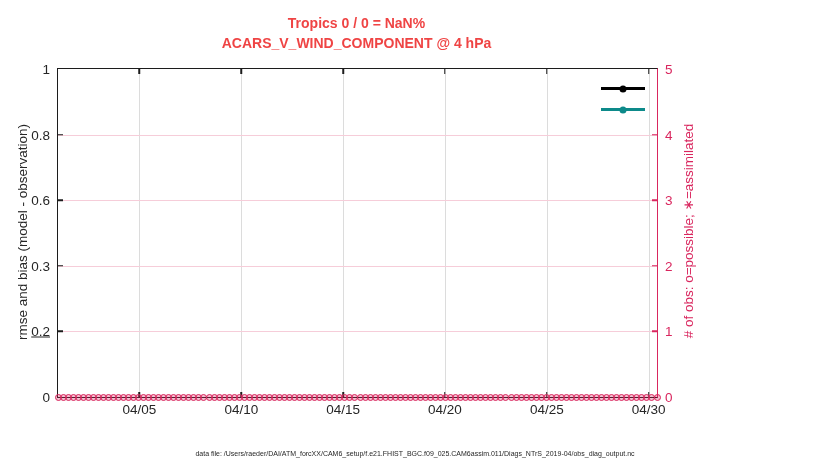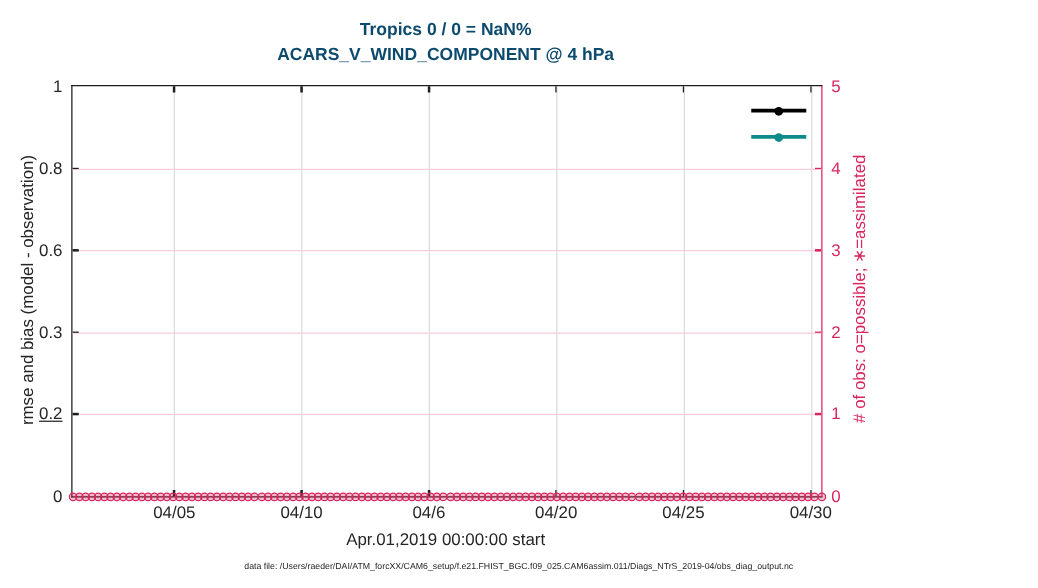--- a/index.html
+++ b/index.html
@@ -4,21 +4,21 @@
 <style>
   html,body{margin:0;padding:0;}
   body{
     width:830px;height:470px;background:#ffffff;overflow:hidden;
     font-family:"Liberation Sans","DejaVu Sans",sans-serif;
     -webkit-font-smoothing:antialiased;
   }
   #figure{position:relative;width:830px;height:470px;background:#fff;}
 
   
-  .title-block{position:absolute;left:57px;top:13px;width:599px;text-align:center;color:#0c4a6e;}
+  .title-block{position:absolute;left:57px;top:13px;width:599px;text-align:center;color:#ef4444;}
   .title-line{font-size:14px;font-weight:bold;line-height:20px;white-space:nowrap;}
 
   
   #plot-area{
     position:absolute;left:57px;top:68px;width:599px;height:328px;
     border-top:1.5px solid #1c1c1c;
     border-left:1.5px solid #1c1c1c;
     border-bottom:1.5px solid #1c1c1c;
     border-right:1.6px solid #d9265e;
     box-sizing:content-box;background:#fff;
@@ -87,21 +87,21 @@
       <div class="tick-bottom" style="left: 13.6%;"></div>
       <div class="tick-top" style="left: 13.6%;"></div>
       <div class="xtick-label" style="left: 13.6%;">04/05</div>
       <div class="vgrid" style="left: 30.6%;"></div>
       <div class="tick-bottom" style="left: 30.6%;"></div>
       <div class="tick-top" style="left: 30.6%;"></div>
       <div class="xtick-label" style="left: 30.6%;">04/10</div>
       <div class="vgrid" style="left: 47.6%;"></div>
       <div class="tick-bottom" style="left: 47.6%;"></div>
       <div class="tick-top" style="left: 47.6%;"></div>
-      <div class="xtick-label" style="left: 47.6%;">04/6</div>
+      <div class="xtick-label" style="left: 47.6%;">04/15</div>
       <div class="vgrid" style="left: 64.6%;"></div>
       <div class="tick-bottom" style="left: 64.6%;"></div>
       <div class="tick-top" style="left: 64.6%;"></div>
       <div class="xtick-label" style="left: 64.6%;">04/20</div>
       <div class="vgrid" style="left: 81.6%;"></div>
       <div class="tick-bottom" style="left: 81.6%;"></div>
       <div class="tick-top" style="left: 81.6%;"></div>
       <div class="xtick-label" style="left: 81.6%;">04/25</div>
       <div class="vgrid" style="left: 98.6%;"></div>
       <div class="tick-bottom" style="left: 98.6%;"></div>
@@ -248,17 +248,16 @@
       <div class="obs-marker" style="left: calc(95.7983% - 3.5px);"></div>
       <div class="obs-marker" style="left: calc(96.6387% - 3.5px);"></div>
       <div class="obs-marker" style="left: calc(97.479% - 3.5px);"></div>
       <div class="obs-marker" style="left: calc(98.3193% - 3.5px);"></div>
       <div class="obs-marker" style="left: calc(99.1597% - 3.5px);"></div>
       <div class="obs-marker" style="left: calc(100% - 3.5px);"></div>
     </div>
 
   <div class="ylabel" id="ylabel-left">rmse and bias (model - observation)</div>
   <div class="ylabel" id="ylabel-right"># of obs: o=possible; ∗=assimilated</div>
-  <div id="xlabel">Apr.01,2019 00:00:00 start</div>
 
   <div id="footer">data file: /Users/raeder/DAI/ATM_forcXX/CAM6_setup/f.e21.FHIST_BGC.f09_025.CAM6assim.011/Diags_NTrS_2019-04/obs_diag_output.nc</div>
 
 </div>
 
 </body></html>

